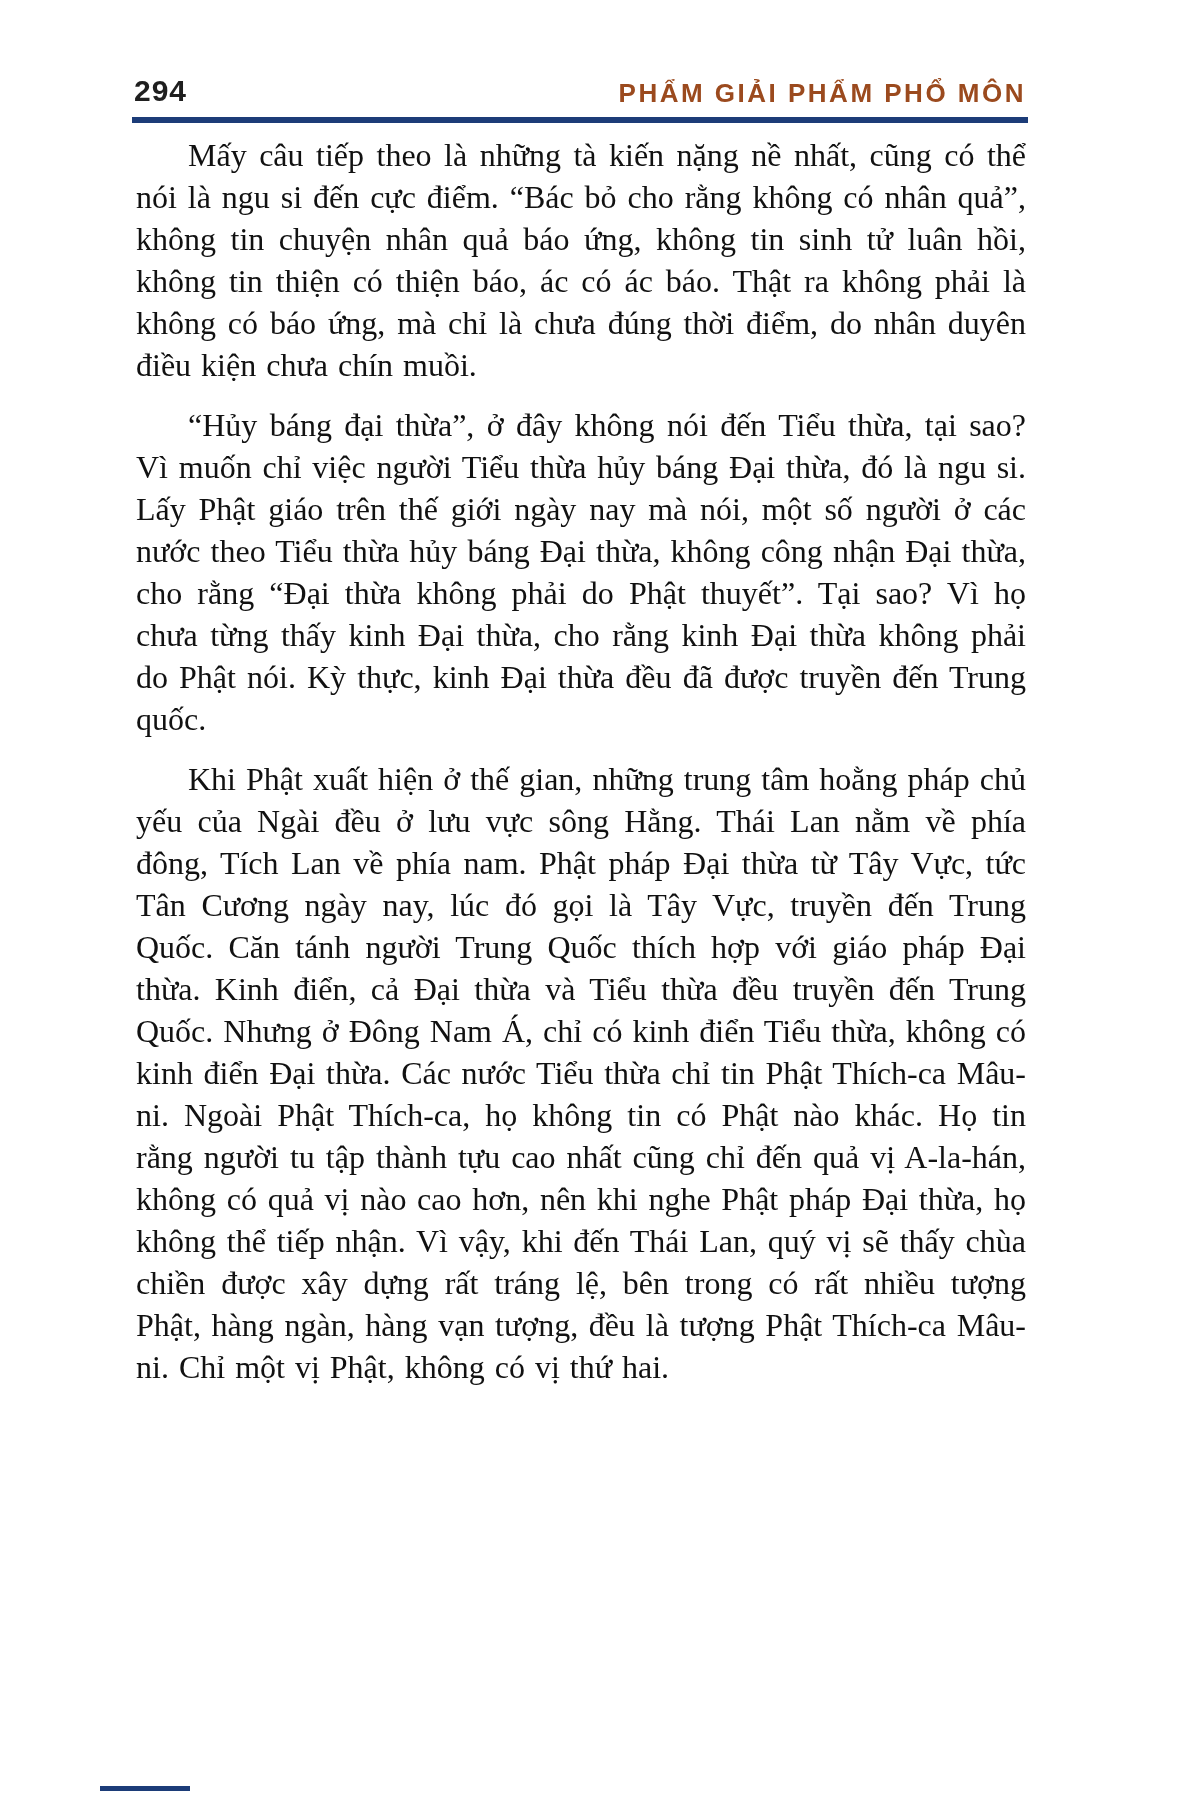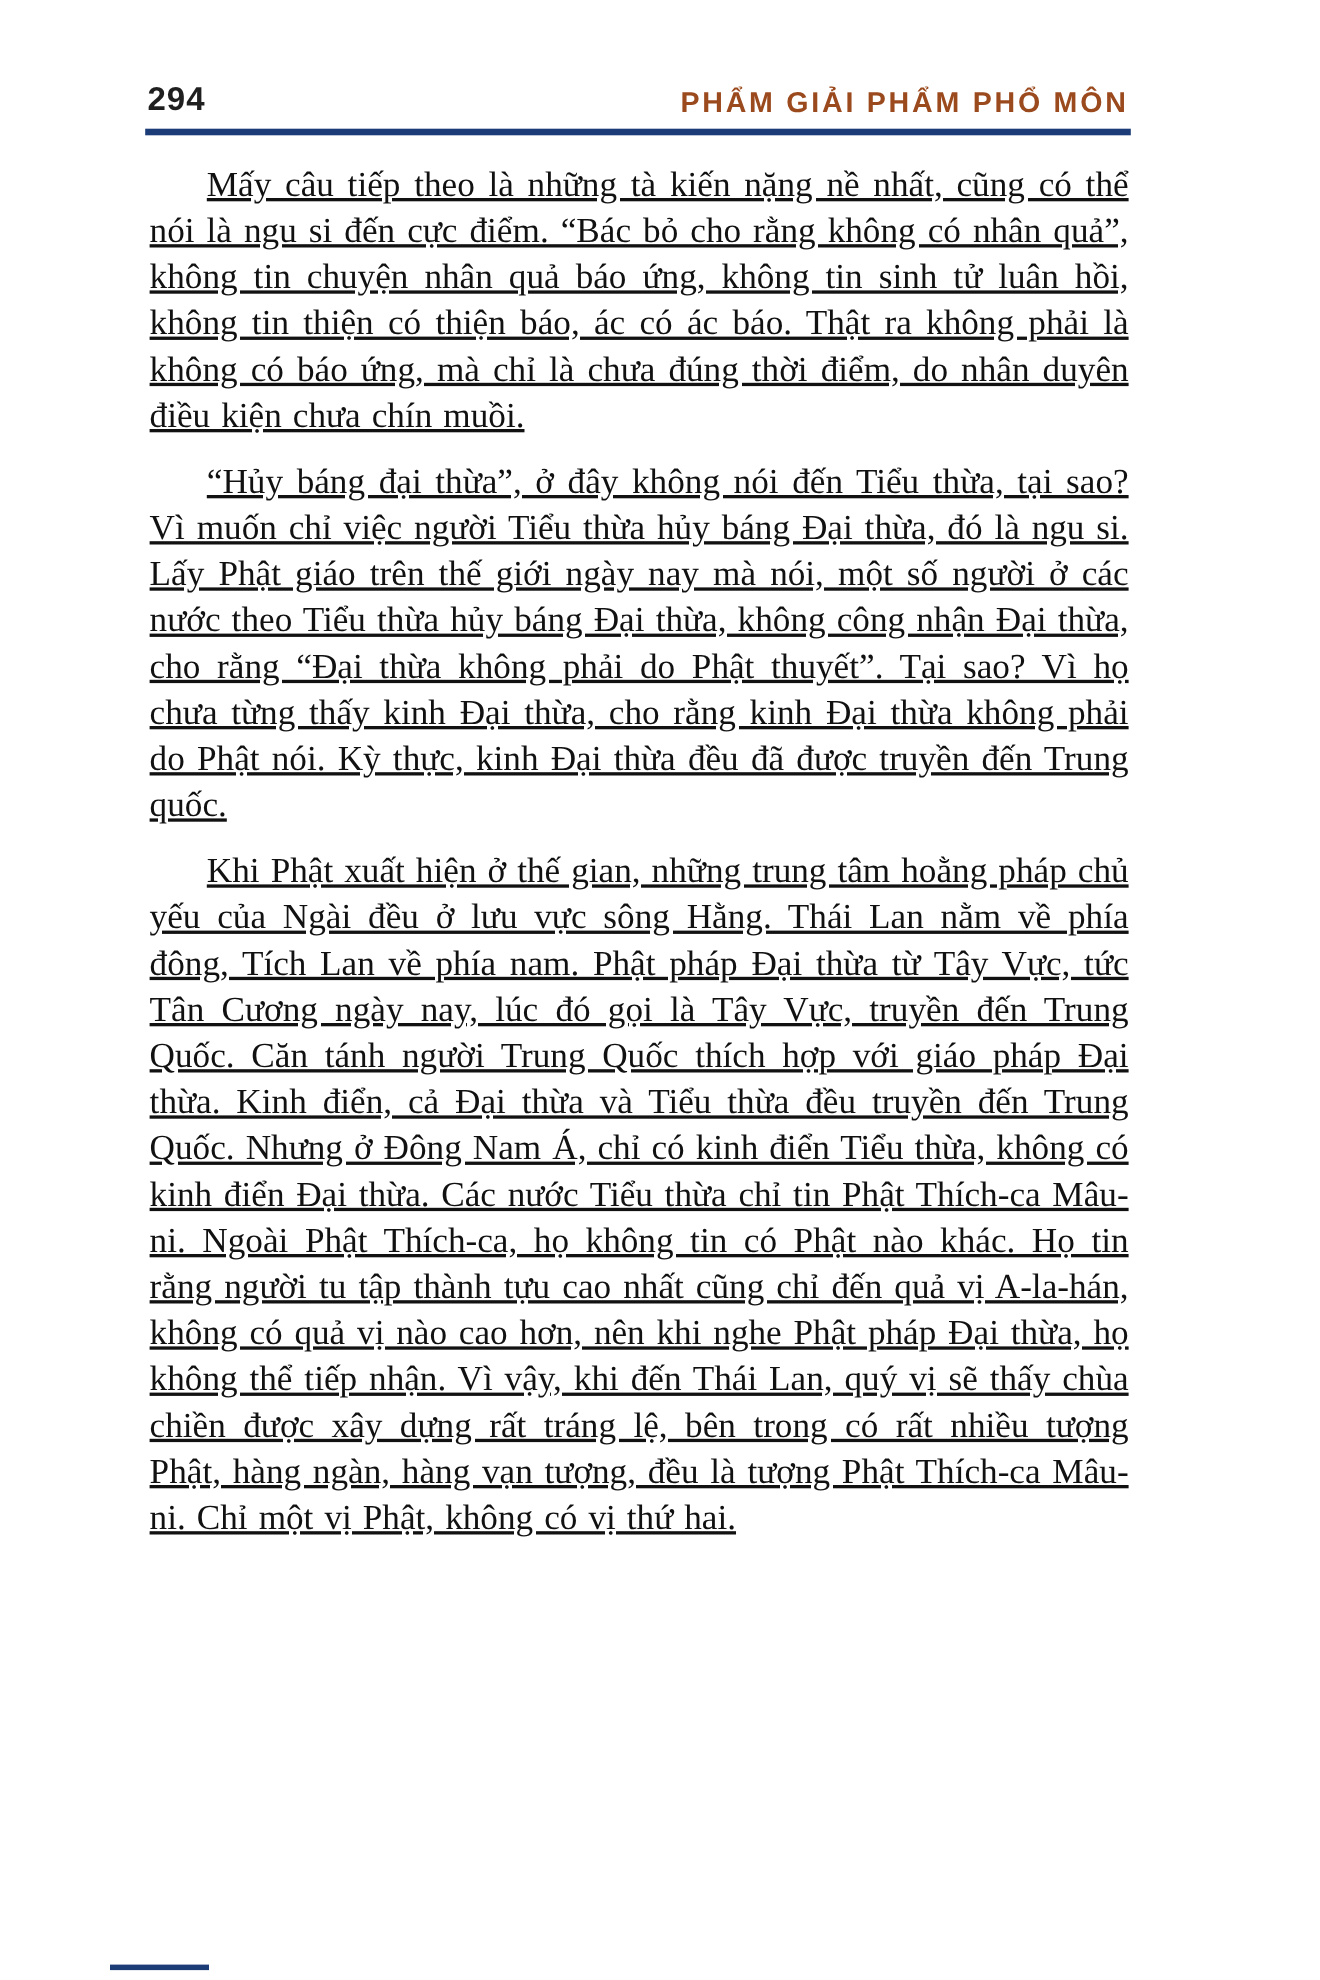--- a/index.html
+++ b/index.html
@@ -43,25 +43,24 @@
   .header-rule {
     position: absolute;
     top: 117px;
     left: 132px;
     right: 128px;
     height: 6px;
     background: #1c3c78;
   }
   .body-text {
     position: absolute;
-    top: 146px;
+    top: 134px;
     left: 136px;
     right: 130px;
     color: #111111;
-    text-decoration: underline;
   }
   .body-text p {
     margin: 0 0 18px 0;
     font-size: 32px;
     line-height: 42px;
     text-align: justify;
     text-indent: 52px;
     word-spacing: 2px;
     color: #111111;
   }

